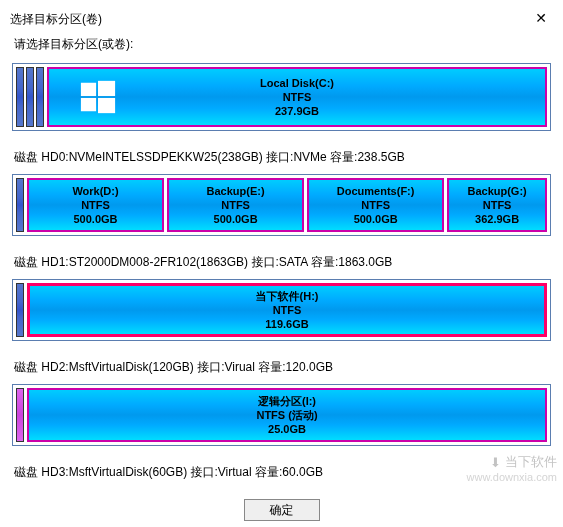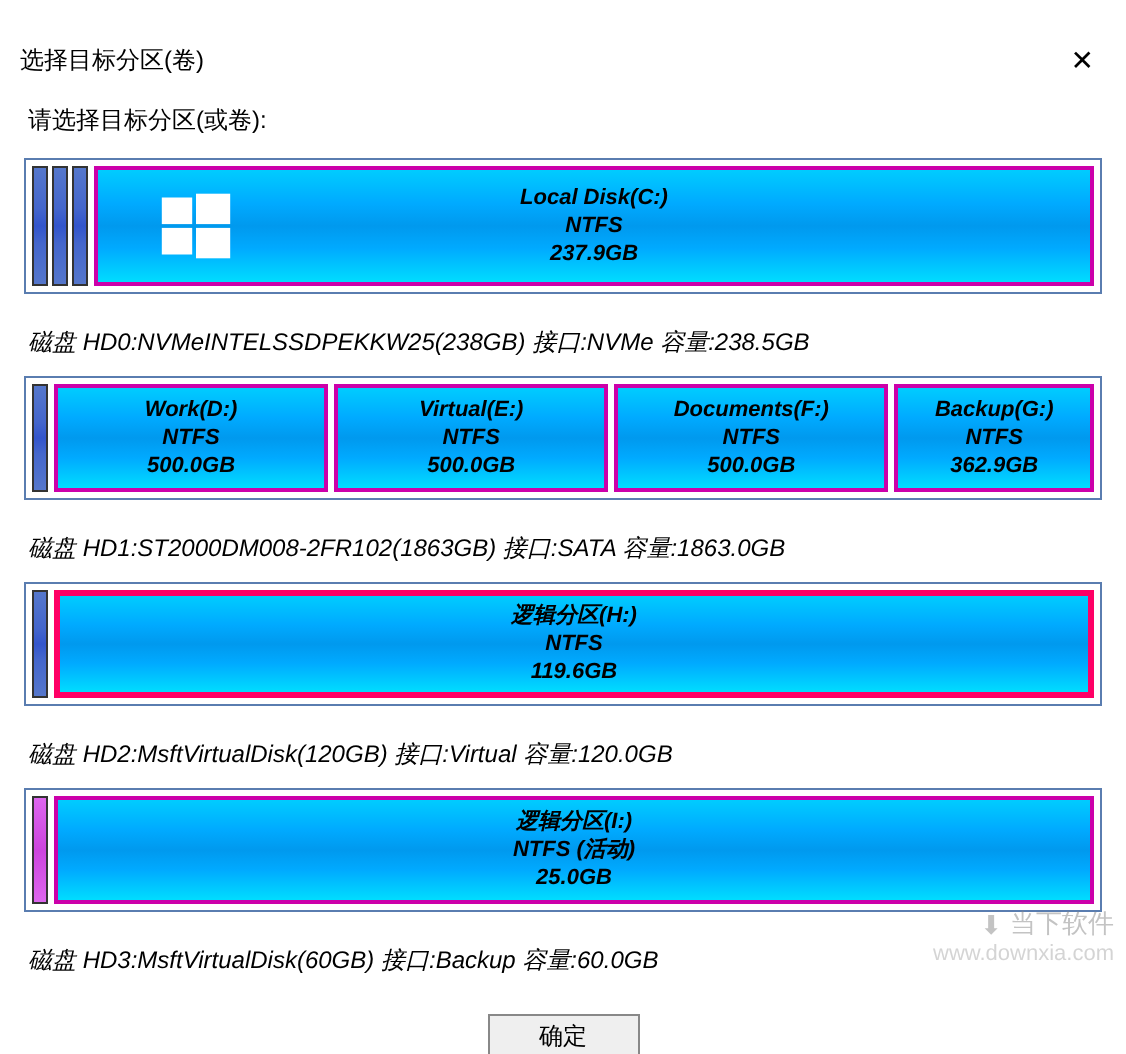--- a/index.html
+++ b/index.html
@@ -1,30 +1,30 @@
 <!DOCTYPE html>
 <html><head>
   <meta charset="utf-8">
   <style>
     * { margin: 0; padding: 0; box-sizing: border-box; }
     body { font-family: "Microsoft YaHei", SimSun, Arial, sans-serif; font-size: 12px; background: #fff; width: 563px; height: 527px; overflow: hidden; }
-    .titlebar { height: 28px; display: flex; align-items: center; padding: 0 10px; margin-top: 16px; }
+    .titlebar { height: 28px; display: flex; align-items: flex-end; padding: 0 10px; }
     .titlebar .title { flex: 1; }
     .titlebar .close { font-size: 14px; cursor: pointer; padding: 2px 6px; }
     .instruction { padding: 8px 14px 6px; }
-    .disk-group { margin: 4px 12px 16px; border: 1px solid #5a7db0; padding: 3px; background: #fff; display: flex; gap: 3px; font-style: italic; }
+    .disk-group { margin: 4px 12px 2px; border: 1px solid #5a7db0; padding: 3px; background: #fff; display: flex; gap: 3px; }
     .small-stripe { width: 8px; border: 1px solid #333; background: linear-gradient(to bottom, #5577cc 0%, #4466cc 35%, #3355cc 50%, #4466cc 65%, #5577cc 100%); }
     .stripe-group { display: flex; gap: 2px; }
     .partition { flex: 1; border: 2px solid #cc00aa; background: linear-gradient(to bottom, #00ccff 0%, #00aaff 30%, #0099ee 50%, #00aaff 70%, #00ddff 100%); display: flex; align-items: center; justify-content: center; position: relative; min-height: 54px; }
     .partition.selected { border: 3px solid #ff0066; }
     .partition-info { text-align: center; font-weight: bold; color: #000; font-size: 11px; line-height: 1.3; }
     .partition-info .line { display: block; }
     .win-icon { width: 38px; height: 38px; position: absolute; left: 30px; top: 50%; transform: translateY(-50%); }
     .win-icon svg { width: 100%; height: 100%; }
-    .disk-label { margin: 2px 14px 8px; font-size: 12px; font-style: italic; }
+    .disk-label { margin: 18px 14px 8px; font-size: 12px; }
     .footer { text-align: center; padding: 10px 0; display: flex; justify-content: center; gap: 26px; }
     .footer button { min-width: 76px; height: 22px; font-size: 12px; background: #efefef; border: 1px solid #888; cursor: pointer; }
     .watermark { position: absolute; right: 6px; bottom: 44px; text-align: right; opacity: 0.5; font-size: 11px; pointer-events: none; }
     .watermark-logo { display: flex; align-items: center; justify-content: flex-end; gap: 4px; color: #888; font-size: 13px; }
     .watermark-url { color: #aaa; margin-left: 40px; }
     .flex-narrow { flex: 0.72; }
     .stripe-violet { background: linear-gradient(to bottom, #dd66ee 0%, #cc44dd 50%, #dd66ee 100%); }
     .ext4-part { background: linear-gradient(to bottom, #ee55cc 0%, #dd33bb 20%, #00ccff 30%, #00aaff 50%, #00ddff 100%); }
   </style>
 </head>
@@ -67,21 +67,21 @@
   <div class="small-stripe"></div>
   <div class="partition">
     <div class="partition-info">
       <span class="line">Work(D:)</span>
       <span class="line">NTFS</span>
       <span class="line">500.0GB</span>
     </div>
   </div>
   <div class="partition">
     <div class="partition-info">
-      <span class="line">Virtual(E:)</span>
+      <span class="line">Backup(E:)</span>
       <span class="line">NTFS</span>
       <span class="line">500.0GB</span>
     </div>
   </div>
   <div class="partition">
     <div class="partition-info">
       <span class="line">Documents(F:)</span>
       <span class="line">NTFS</span>
       <span class="line">500.0GB</span>
     </div>
@@ -93,39 +93,39 @@
       <span class="line">362.9GB</span>
     </div>
   </div>
 </div>
 <div class="disk-label">磁盘 HD1:ST2000DM008-2FR102(1863GB) 接口:SATA 容量:1863.0GB</div>
 
 <div class="disk-group">
   <div class="small-stripe"></div>
   <div class="partition selected">
     <div class="partition-info">
-      <span class="line">逻辑分区(H:)</span>
+      <span class="line">当下软件(H:)</span>
       <span class="line">NTFS</span>
       <span class="line">119.6GB</span>
     </div>
   </div>
 </div>
-<div class="disk-label">磁盘 HD2:MsftVirtualDisk(120GB) 接口:Virtual 容量:120.0GB</div>
+<div class="disk-label">磁盘 HD2:MsftVirtualDisk(120GB) 接口:Virual 容量:120.0GB</div>
 
 <div class="disk-group">
   <div class="small-stripe stripe-violet"></div>
   <div class="partition">
     <div class="partition-info">
       <span class="line">逻辑分区(I:)</span>
       <span class="line">NTFS (活动)</span>
       <span class="line">25.0GB</span>
     </div>
   </div>
 </div>
-<div class="disk-label">磁盘 HD3:MsftVirtualDisk(60GB) 接口:Backup 容量:60.0GB</div>
+<div class="disk-label">磁盘 HD3:MsftVirtualDisk(60GB) 接口:Virtual 容量:60.0GB</div>
 
 <div class="watermark">
   <div class="watermark-logo">
     <span>⬇</span>
     <span>当下软件</span>
   </div>
   <div class="watermark-url">www.downxia.com</div>
 </div>
 
 <div class="footer">

